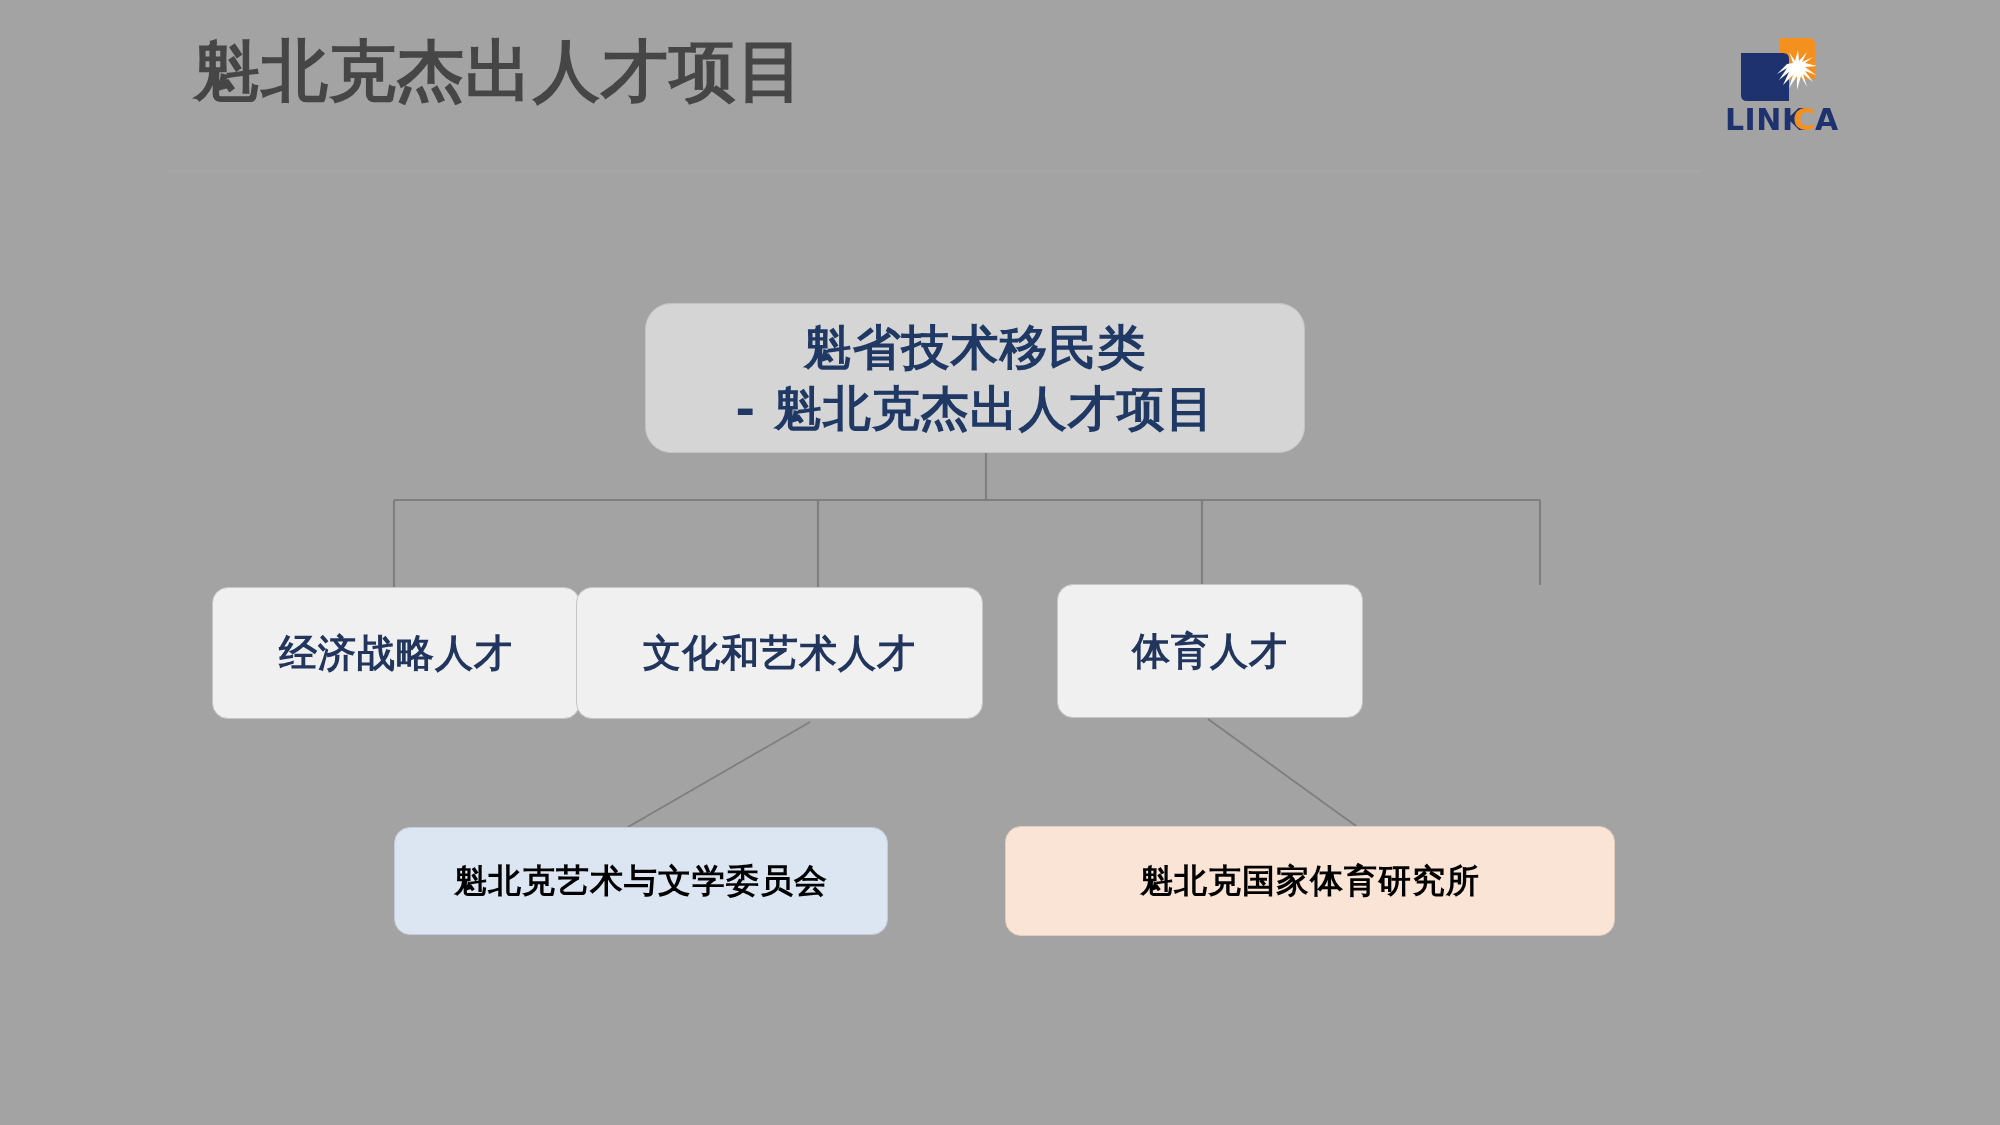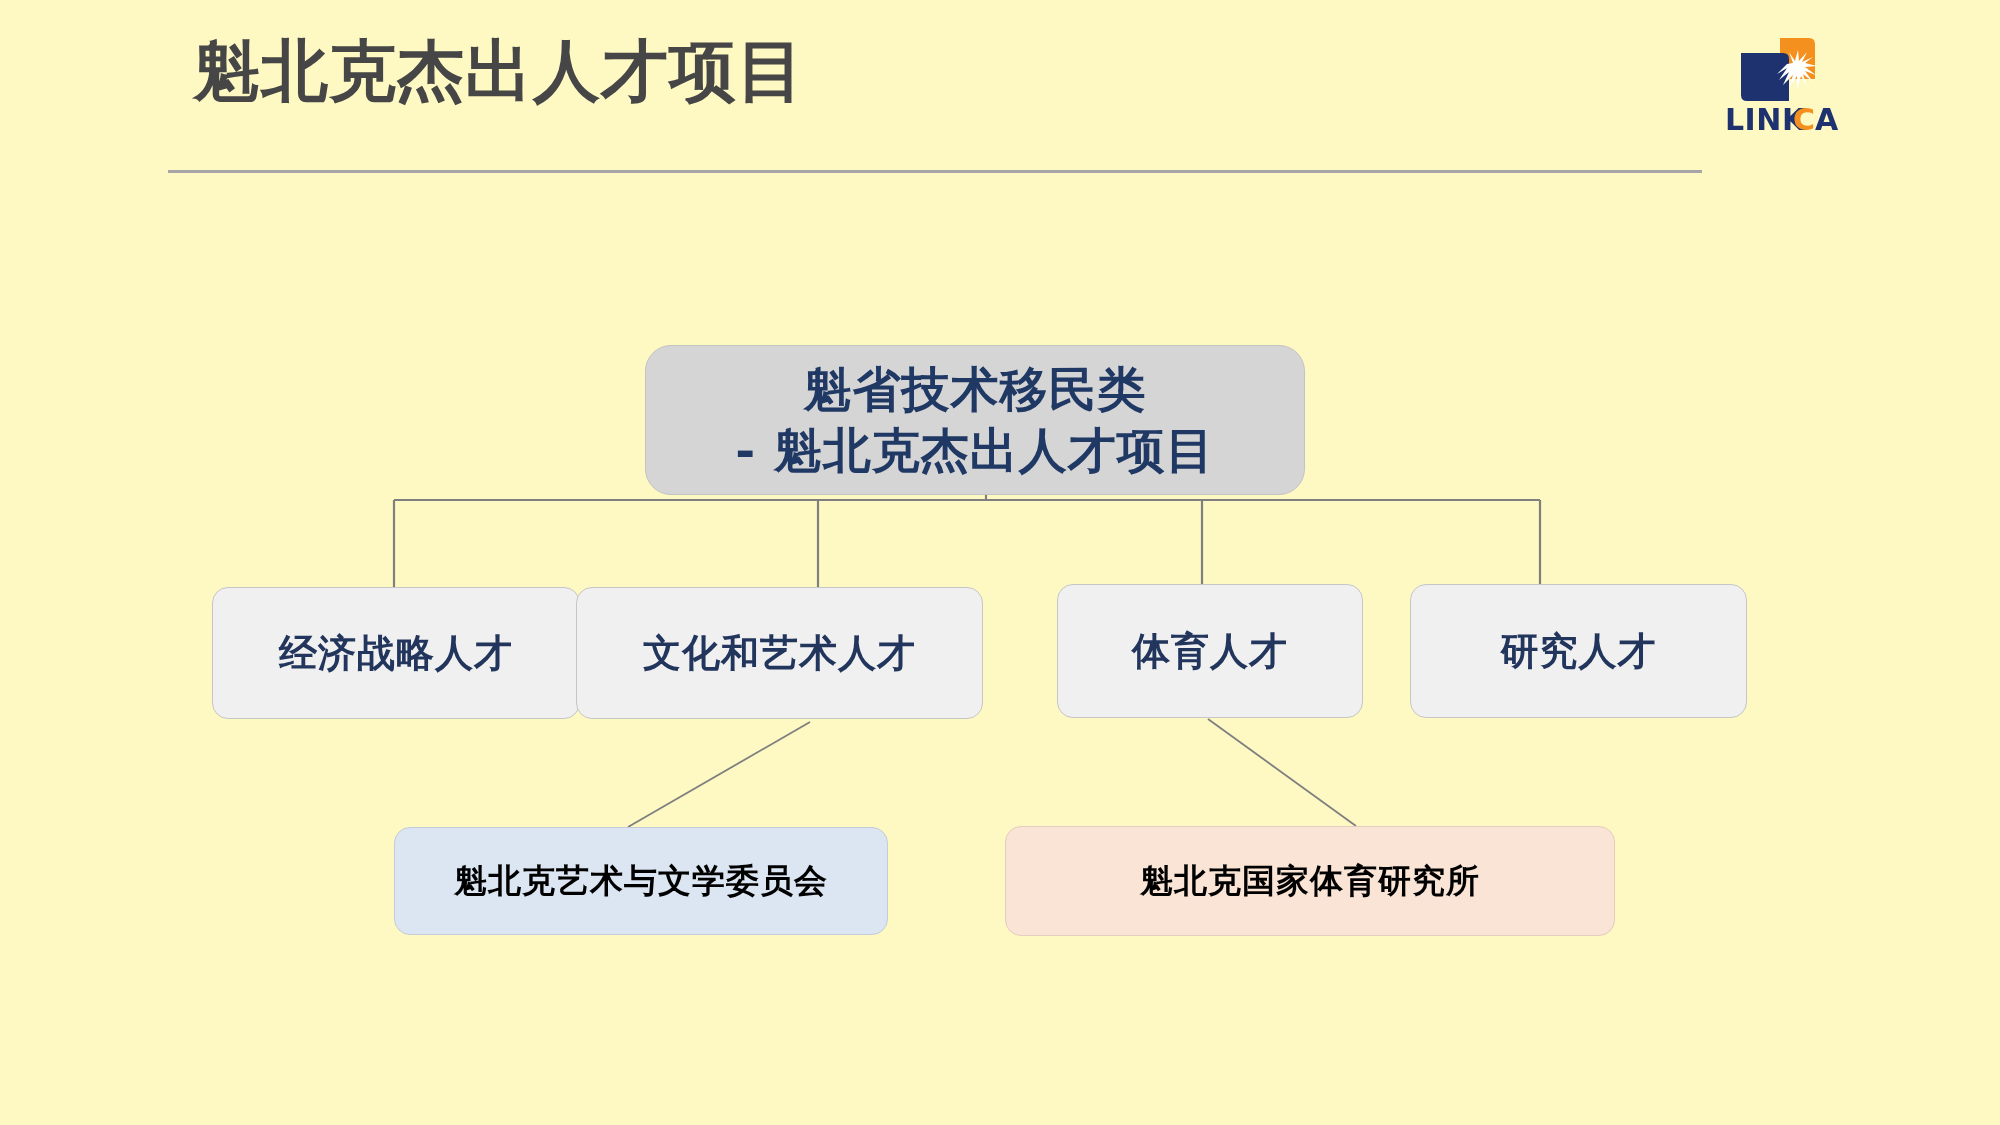--- a/index.html
+++ b/index.html
@@ -4,21 +4,21 @@
 <style>
   html, body {
     margin: 0;
     padding: 0;
     background: #ffffff;
   }
   #slide {
     position: relative;
     width: 2000px;
     height: 1125px;
-    background: #fef9c3;
+    background: #a3a3a3;
     overflow: hidden;
     font-family: "Liberation Sans", sans-serif;
   }
 
   
   #slide-title {
     position: absolute;
     left: 193px;
     top: 35px;
     font-family: "DejaVu Sans", "Liberation Sans", sans-serif;
@@ -76,21 +76,20 @@
 
   
   #node-root {
     left: 645px;
     top: 303px;
     width: 660px;
     height: 150px;
     background: #d5d5d5;
     border: 1px solid #c3c3c3;
     border-radius: 26px;
-    margin-top: 42px;
   }
   #node-root .node-label {
     font-family: "DejaVu Serif", "Liberation Serif", serif;
     font-size: 48px;
     font-weight: 700;
     color: #1f3864;
     line-height: 1.28;
     letter-spacing: 1px;
   }
 
@@ -184,23 +183,20 @@
   </div>
 
   <div class="node level2" id="node-art">
     <span class="node-label">文化和艺术人才</span>
   </div>
 
   <div class="node level2" id="node-sport">
     <span class="node-label">体育人才</span>
   </div>
 
-  <div class="node level2" id="node-res">
-    <span class="node-label">研究人才</span>
-  </div>
 
   <div class="node level3" id="node-cal">
     <span class="node-label">魁北克艺术与文学委员会</span>
   </div>
 
   <div class="node level3" id="node-inst">
     <span class="node-label">魁北克国家体育研究所</span>
   </div>
 
 </div>

